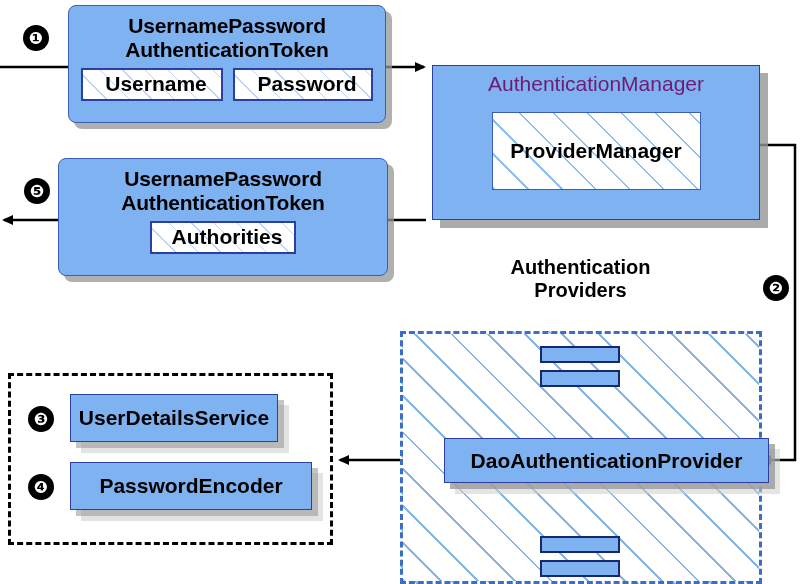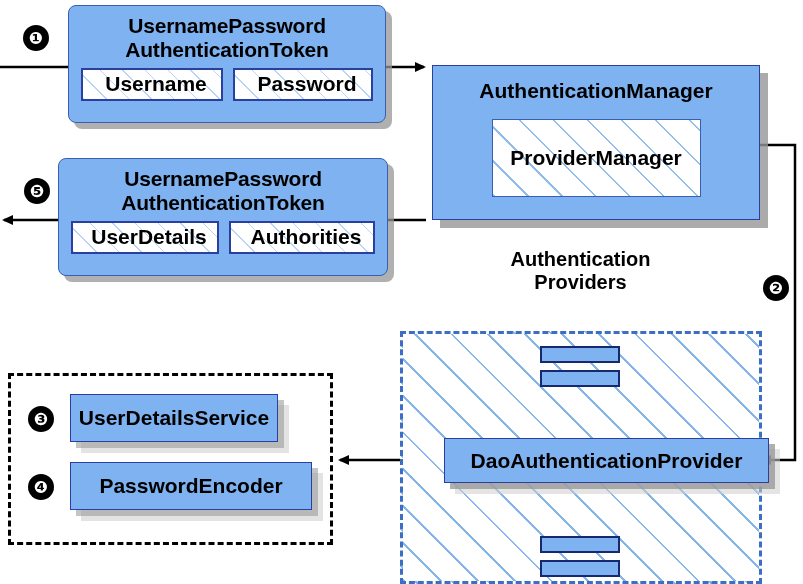--- a/index.html
+++ b/index.html
@@ -61,22 +61,22 @@
     position:absolute;
     background:#7FB2F0;
     border:1.5px solid #2B3FA0;
     box-shadow:8px 8px 0 rgba(150,150,150,0.8);
     box-sizing:border-box;
     display:flex;
     flex-direction:column;
     align-items:center;
   }
   .manager-title{
-    font-size:21px;font-weight:bold;color:#000000;
-    margin-top:13px;
+    font-size:21px;font-weight:normal;color:#701a75;
+    margin-top:6px;
   }
   .provider-manager{
     background:
       repeating-linear-gradient(45deg,
         rgba(127,178,232,0.85) 0px, rgba(127,178,232,0.85) 1.5px,
         rgba(255,255,255,0) 1.5px, rgba(255,255,255,0) 24px),
       #ffffff;
     border:1px solid #3A5FB0;
     box-sizing:border-box;
     display:flex;align-items:center;justify-content:center;
@@ -190,27 +190,26 @@
 
   <div class="manager-box" style="left:432px;top:65px;width:328px;height:155px;">
     <div class="manager-title">AuthenticationManager</div>
     <div class="provider-manager" style="width:209px;height:78px;margin-top:16px;">ProviderManager</div>
   </div>
 
   <div class="token-card" style="left:58px;top:158px;width:330px;height:118px;">
     <div class="token-title">UsernamePassword
 AuthenticationToken</div>
     <div class="token-fields">
-      <div class="field-box" style="width:148px;">UserDetails</div>
       <div class="field-box" style="width:146px;">Authorities</div>
     </div>
   </div>
   <div class="badge" style="left:24px;top:178px;">❺</div>
 
-  <div class="caption" style="left:478px;top:248px;width:205px;">Authentication
+  <div class="caption" style="left:478px;top:256px;width:205px;">Authentication
 Providers</div>
 
   <div class="badge" style="left:763px;top:275px;">❷</div>
 
   <div class="dashed-blue" style="left:400px;top:331px;width:362px;height:253px;"></div>
 
   <div class="bar" style="left:540px;top:346px;width:80px;height:17px;"></div>
   <div class="bar" style="left:540px;top:370px;width:80px;height:17px;"></div>
 
   <div class="bean-box" style="left:444px;top:438px;width:325px;height:45px;box-shadow:6px 6px 0 rgba(150,150,150,0.75), 11px 11px 0 rgba(205,205,205,0.55);">DaoAuthenticationProvider</div>

